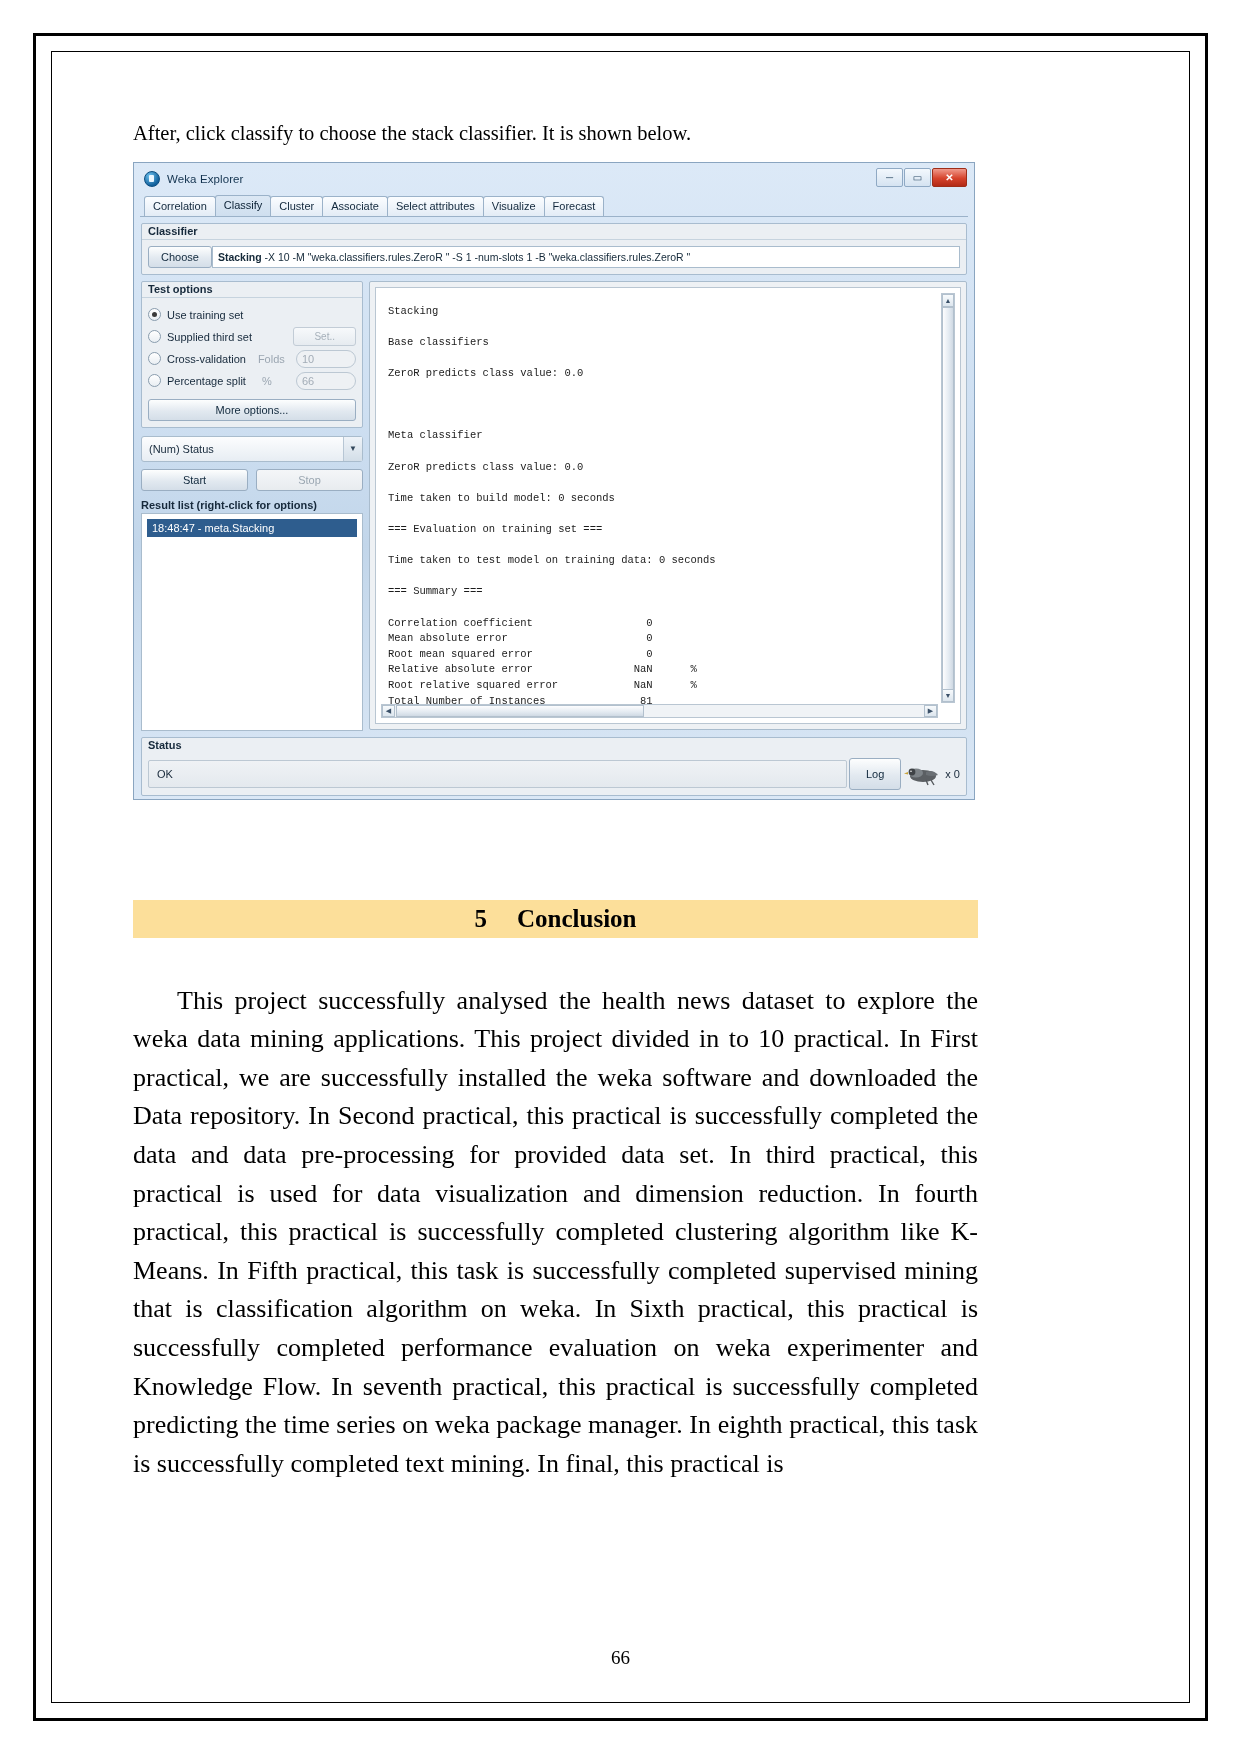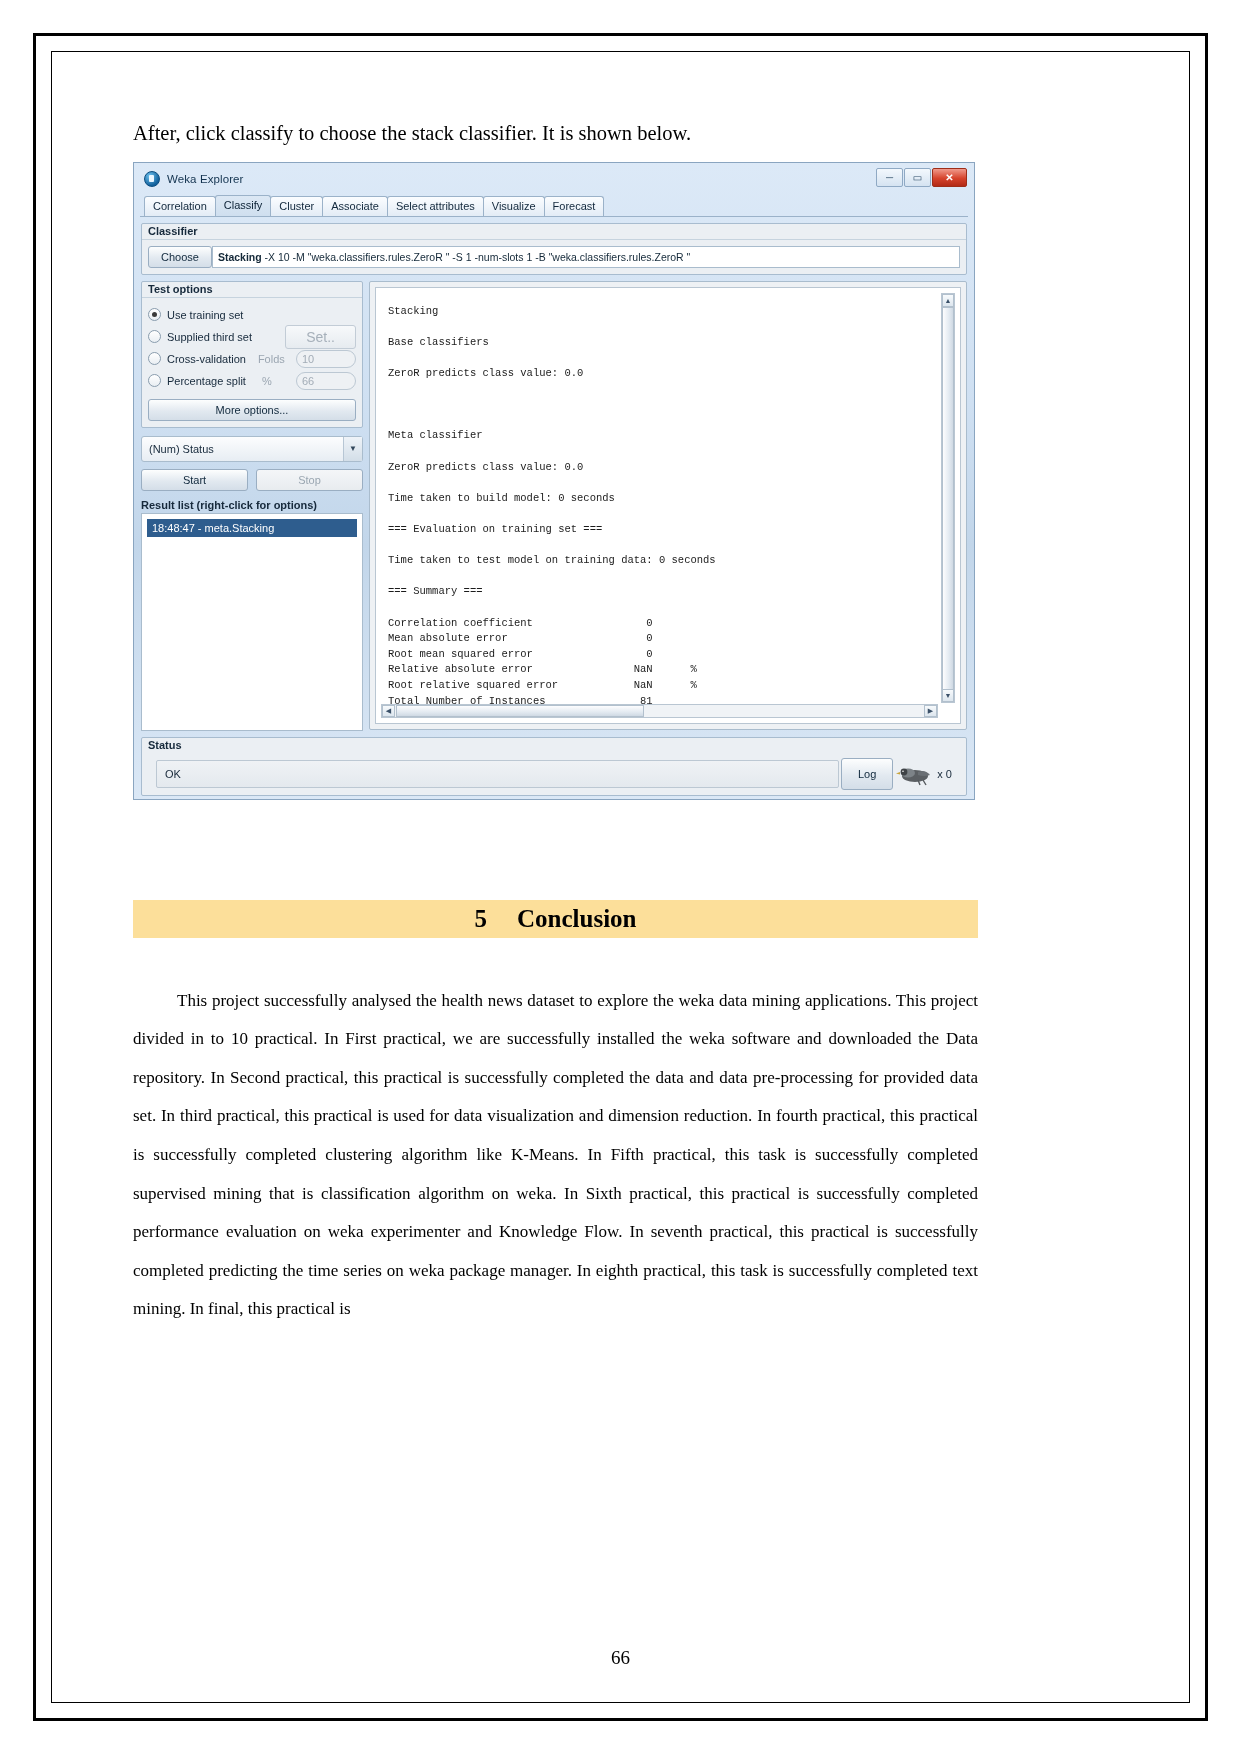--- a/index.html
+++ b/index.html
@@ -127,21 +127,21 @@
   }
   .rlabel{white-space:nowrap;text-align:right;}
   .dimtxt{color:#9ba6b1;}
   .smallfield{
     border:1px solid #bcc8d3;background:#eef1f4;color:#a3adb7;font-size:11px;
     padding:2px 5px;min-width:34px;text-align:left;border-radius:9px;
   }
   .setbtn{
     margin-left:auto;border:1px solid #c2ccd6;border-radius:3px;
     background:linear-gradient(180deg,#f7f9fb,#e6ebf0);
-    color:#a6b0ba;font-size:14px;padding:3px 20px;
+    color:#a6b0ba;font-size:10px;padding:3px 20px;
   }
   .wide-btn{
     display:block;width:100%;box-sizing:border-box;text-align:center;
     margin-top:7px;
   }
   .combo{
     margin-top:8px;display:flex;align-items:center;
     border:1px solid #a9bccd;border-radius:3px;
     background:linear-gradient(180deg,#fcfdfe,#e7edf3);
     height:24px;
@@ -211,42 +211,42 @@
     position:absolute;top:0;bottom:0;width:13px;
     background:linear-gradient(180deg,#f7fafc,#dde6ee);
     border:1px solid #b2c0cd;box-sizing:border-box;
     display:flex;align-items:center;justify-content:center;
     font-size:7px;color:#3a5068;
   }
   .hbtn.left{left:0;}
   .hbtn.right{right:0;}
 
   .statusgroup{margin:6px 3px 4px 3px;}
-  .statusrow{display:flex;align-items:center;gap:2px;padding:5px 14px;}
+  .statusrow{display:flex;align-items:center;gap:2px;padding:5px 6px;}
   .statusfield{
     flex:1;border:1px solid #bcc8d3;background:linear-gradient(180deg,#eff2f5,#e4e9ee);
     font-size:11px;color:#18293a;padding:7px 8px;border-radius:2px;
   }
   .logbtn{padding:9px 16px;}
   .bird{
     width:40px;height:26px;position:relative;flex:0 0 auto;
     display:flex;align-items:center;justify-content:center;
   }
   .bird svg{display:block;}
   .xcount{font-size:11px;color:#18293a;}
 
   
   .section-bar{
     margin-top:100px;background:#fcdf9a;height:38px;
     display:flex;align-items:center;justify-content:center;gap:30px;
   }
   .sec-num{font-size:25px;font-weight:bold;color:#000;font-family:"Liberation Serif", serif;}
   .sec-title{font-size:25px;font-weight:bold;color:#000;font-family:"Liberation Serif", serif;}
   .body-para{
-    margin-top:44px;font-size:17px;line-height:38.6px;color:#000;
+    margin-top:44px;font-size:26px;line-height:38.6px;color:#000;
     text-align:justify;text-indent:44px;
     font-family:"Liberation Serif", serif;
   }
   .pagenum{
     position:absolute;left:0;right:0;bottom:85px;text-align:center;
     font-size:19px;color:#000;font-family:"Liberation Serif", serif;
   }
 </style>
 </head>
 <body>

